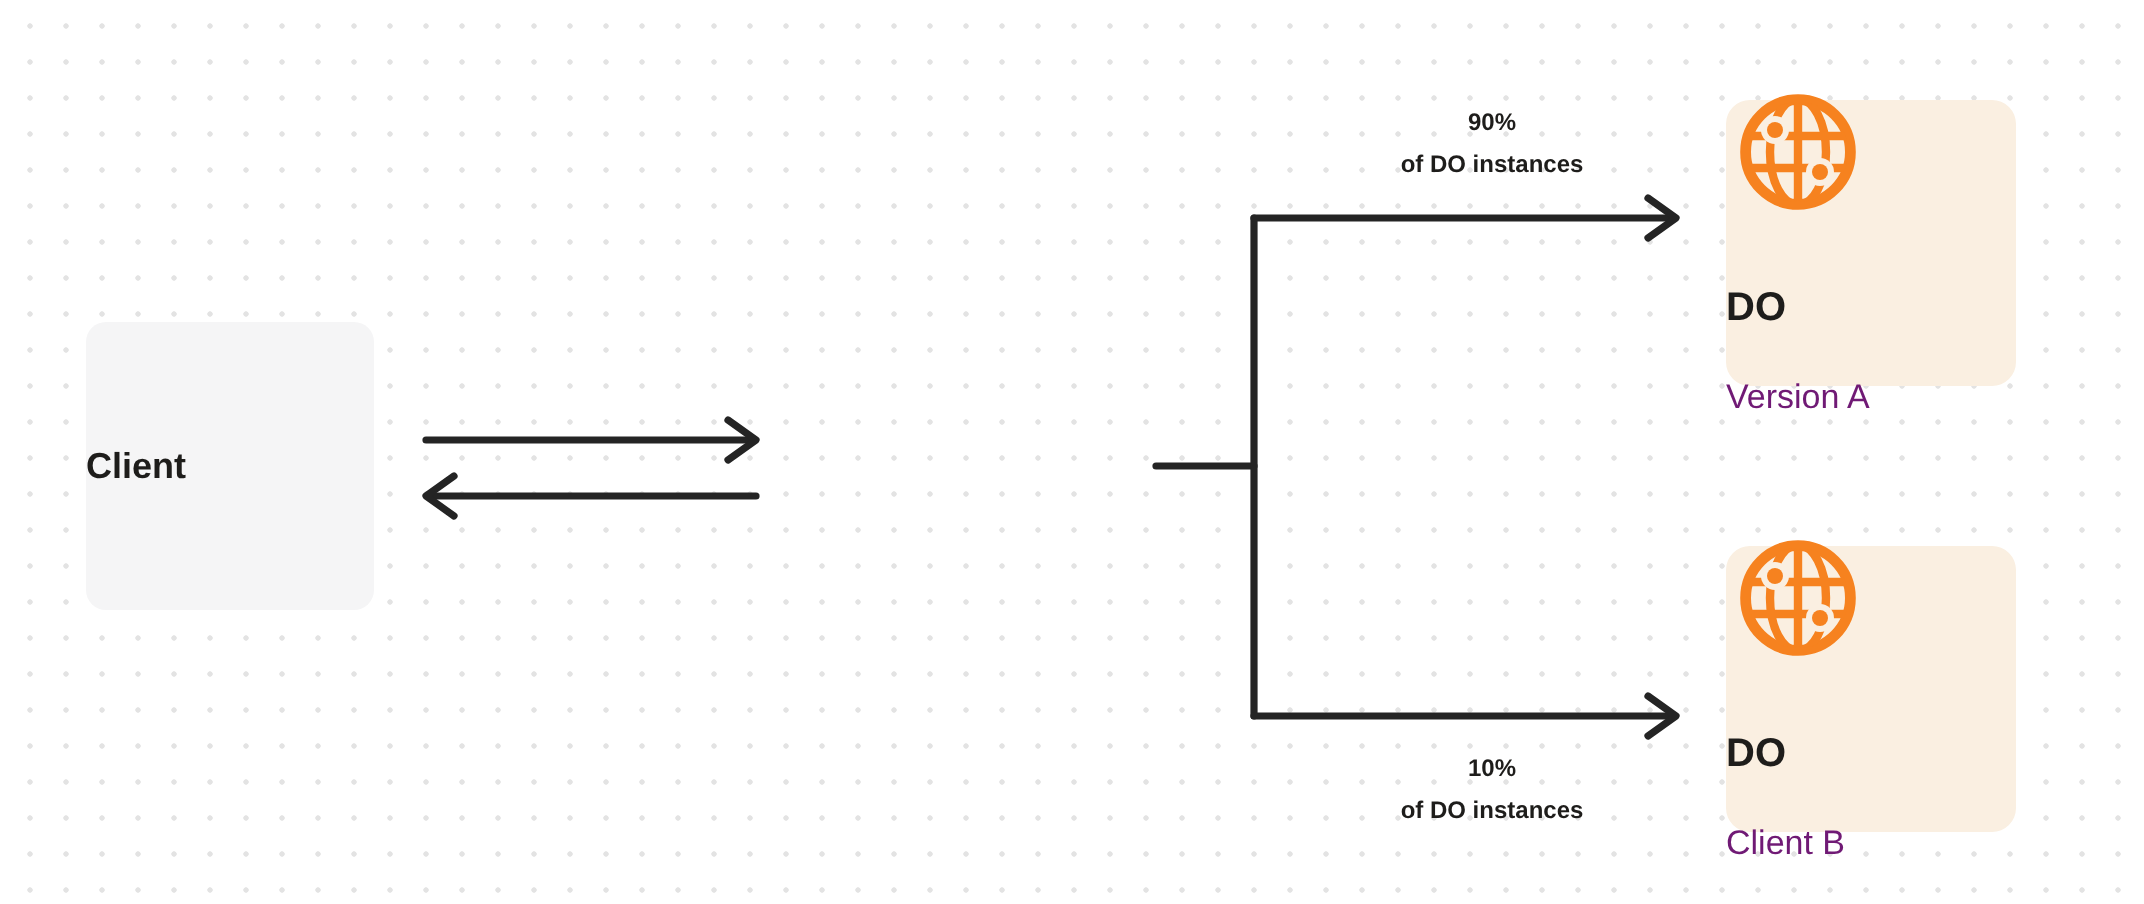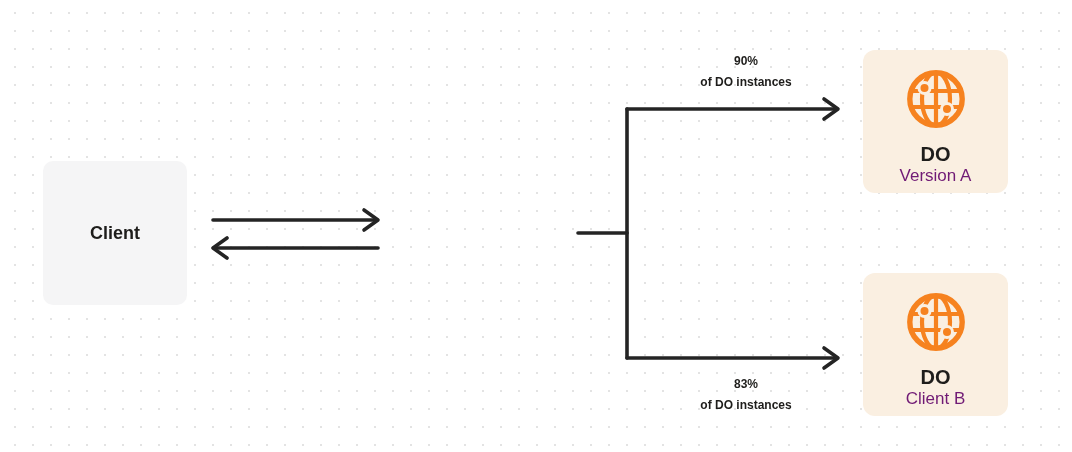--- a/index.html
+++ b/index.html
@@ -13,23 +13,24 @@
     background-size: 18px 18px;
     background-position: 6px 4px;
     font-family: "Liberation Sans", sans-serif;
     color: #1e1d1b;
   }
   .arrow-layer { position: absolute; left: 0; top: 0; }
   .node {
     position: absolute;
     display: flex;
     flex-direction: column;
-    align-items: center;
+    align-items: flex-start;
     justify-content: center;
     box-sizing: border-box;
+    gap: 23px;
   }
   .node--client {
     left: 43px; top: 161px; width: 144px; height: 144px;
     background: #f5f5f6; border-radius: 10px;
   }
   .node--client .node-label { font-size: 18px; font-weight: bold; }
   .node--worker {
     left: 407px; top: 163px; width: 141px; height: 141px;
     background: #faefe1; border-radius: 10px;
   }
@@ -91,21 +92,21 @@
     <div class="node-label">Client</div>
   </div>
 
 
   <div class="edge-label edge-label--top">
     <div>90%</div>
     <div>of DO instances</div>
   </div>
 
   <div class="edge-label edge-label--bottom">
-    <div>83%</div>
+    <div>10%</div>
     <div>of DO instances</div>
   </div>
 
   <div class="node node--do node--do-a">
     <span class="icon-block">
       <svg viewBox="0 0 72 72" width="72" height="72">
         <defs>
             <clipPath id="gclipA">
               <circle cx="36" cy="36" r="25"></circle>
             </clipPath>

